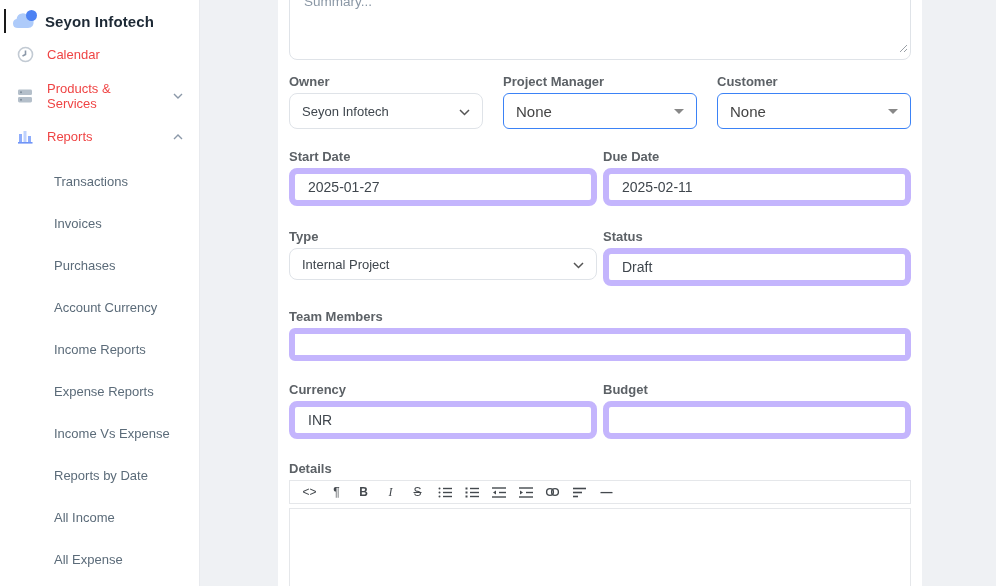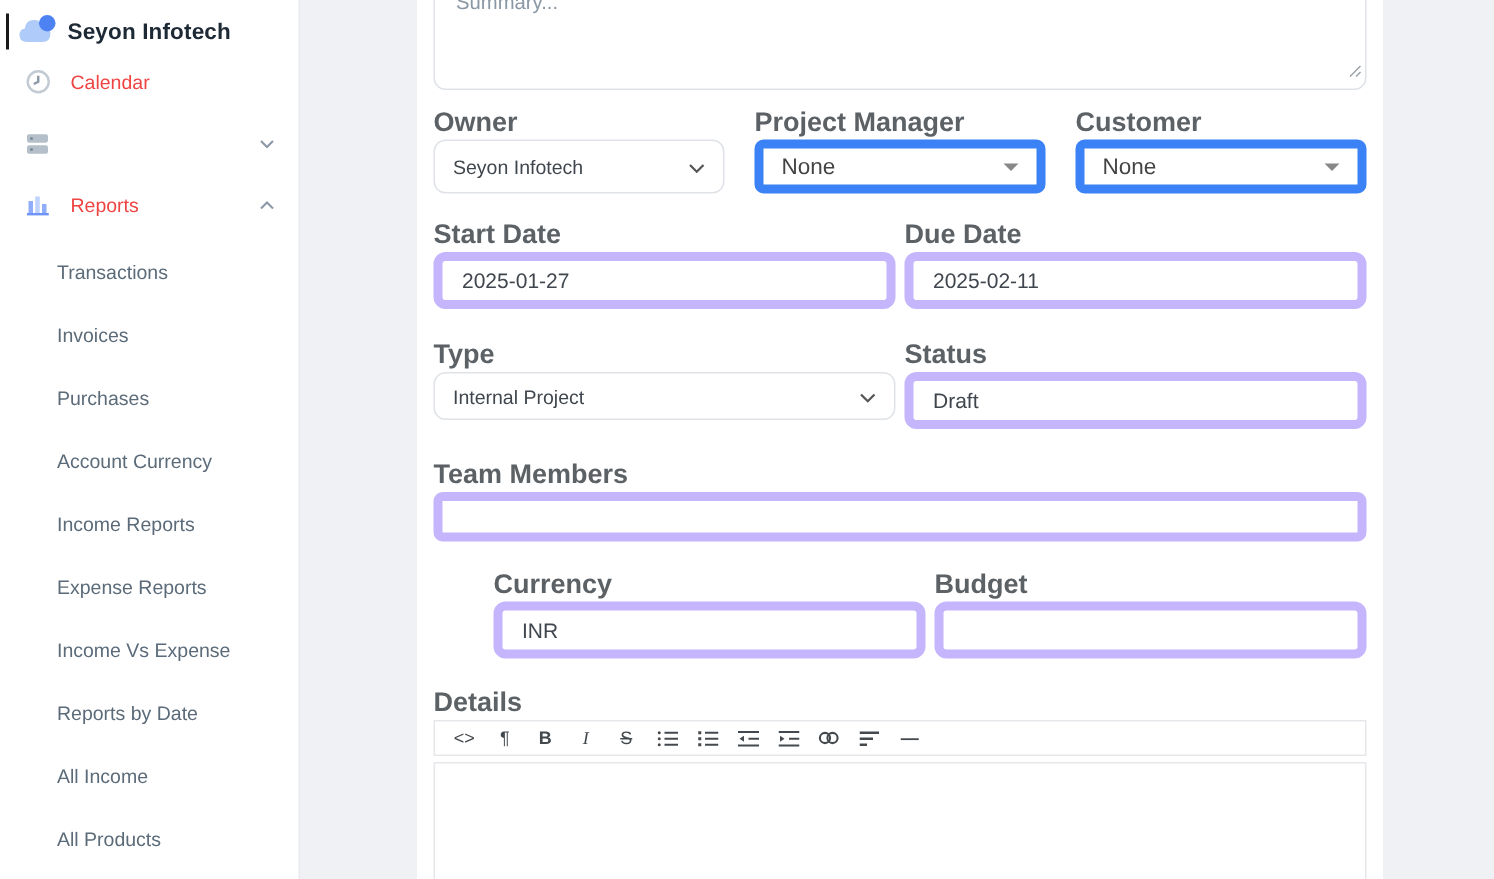--- a/index.html
+++ b/index.html
@@ -17,60 +17,60 @@
     background:#ffffff; border-right:1px solid #e8eaee; z-index:2;
   }
   .brand { margin:8px 10px 0 4px; height:26px; display:flex; align-items:center; gap:6px; }
   .caret-bar { width:2px; height:24px; background:#1a1a1a; }
   .brand-name { font-size:15px; font-weight:bold; color:#1d2935; letter-spacing:.1px; }
   .nav-item { height:41px; display:flex; align-items:center; padding:0 16px; gap:13px;
     font-size:13px; color:#ef4444; cursor:pointer; }
   .nav-item .nav-icon { width:18px; height:18px; flex:0 0 18px; display:flex; align-items:center; justify-content:center; }
   .nav-chevron { margin-left:auto; display:flex; align-items:center; }
   .subnav { padding-top:3px; }
-  .subnav-item { height:42px; display:flex; align-items:center; padding-left:38px;
+  .subnav-item { height:42px; display:flex; align-items:center; padding-left:54px;
     font-size:13px; color:#5b6b79; cursor:pointer; }
   
   .main-panel {
     position:absolute; left:278px; top:0; width:644px; height:586px;
     background:#ffffff; padding:0 11px; z-index:1;
   }
-  .field-label { display:block; font-size:18px; font-weight:bold; color:#5c6166;
+  .field-label { display:block; font-size:13px; font-weight:bold; color:#5c6166;
     margin-bottom:5px; line-height:13px; }
   .grid3 { display:grid; grid-template-columns:1fr 1fr 1fr; gap:20px; }
   .grid2 { display:grid; grid-template-columns:1fr 1fr; gap:6px; }
   .text-input {
     width:100%; height:38px; border:6px solid #c4b5fd; border-radius:8px;
     padding:0 13px; font-size:14px; color:#3f464d; background:#fff; outline:none;
     font-family:"Liberation Sans", sans-serif;
   }
   .fake-select {
     height:36px; border:1px solid #dfe3e8; border-radius:8px; background:#fff;
     display:flex; align-items:center; padding:0 12px; font-size:13px; color:#3f464d;
     cursor:pointer;
   }
   .fake-select .sel-text { flex:1 1 auto; overflow:hidden; white-space:nowrap; }
   .select2 {
-    height:36px; border:6px solid #3b82f6; border-radius:6px; background:#fff;
+    height:36px; border:1px solid #3b82f6; border-radius:6px; background:#fff;
     display:flex; align-items:center; padding:0 12px; font-size:15px; color:#444;
     cursor:pointer;
   }
   .select2 .sel-text { flex:1 1 auto; }
   .tri-down { width:0; height:0; border-left:5px solid transparent;
     border-right:5px solid transparent; border-top:5px solid #888; }
   .summary-wrap { position:relative; margin-top:-20px; }
   .summary-textarea {
     width:100%; height:80px; border:1px solid #dfe3e8; border-radius:8px;
     padding:13px 14px; font-size:13.5px; color:#3f464d; resize:none; outline:none;
     font-family:"Liberation Sans", sans-serif; display:block;
   }
   .summary-textarea::placeholder { color:#8a97a5; }
   .resize-grip { position:absolute; right:3px; bottom:3px; pointer-events:none; }
   .mt-15 { margin-top:15px; } .mt-21 { margin-top:21px; } .mt-24 { margin-top:24px; }
-  .mt-22 { margin-top:22px;margin-left:40px; } .mt-23 { margin-top:23px; }
+  .mt-22 { margin-top:22px; } .mt-23 { margin-top:23px; }
   .tm-input { height:33px; border-radius:6px; }
   
   .editor-toolbar {
     height:24px; border:1px solid #e5e7ea; display:flex; align-items:center;
     padding:0 6px; gap:0;
   }
   .tb-btn {
     width:27px; height:22px; display:flex; align-items:center; justify-content:center;
     font-size:12px; color:#44494e; cursor:pointer; background:none; border:none;
     font-family:"Liberation Sans", sans-serif;
@@ -108,20 +108,21 @@
 
   <div class="nav-item">
     <span class="nav-icon">
       <svg width="16" height="16" viewBox="0 0 16 16">
         <rect x="1" y="1.5" width="14" height="5.6" rx="1.4" fill="#b4bfca"></rect>
         <rect x="1" y="8.9" width="14" height="5.6" rx="1.4" fill="#b4bfca"></rect>
         <circle cx="4" cy="4.3" r="1" fill="#7d8b99"></circle>
         <circle cx="4" cy="11.7" r="1" fill="#7d8b99"></circle>
       </svg>
     </span>
+    <span>Products &amp; Services</span>
     <span class="nav-chevron">
       <svg width="10" height="6" viewBox="0 0 10 6" fill="none" stroke="#8b98a8" stroke-width="1.4">
         <path d="M1 1 L5 5 L9 1"></path>
       </svg>
     </span>
   </div>
 
   <div class="nav-item">
     <span class="nav-icon">
       <svg width="17" height="16" viewBox="0 0 17 16">
@@ -142,21 +143,21 @@
   <div class="subnav">
     <div class="subnav-item">Transactions</div>
     <div class="subnav-item">Invoices</div>
     <div class="subnav-item">Purchases</div>
     <div class="subnav-item">Account Currency</div>
     <div class="subnav-item">Income Reports</div>
     <div class="subnav-item">Expense Reports</div>
     <div class="subnav-item">Income Vs Expense</div>
     <div class="subnav-item">Reports by Date</div>
     <div class="subnav-item">All Income</div>
-    <div class="subnav-item">All Products</div>
+    <div class="subnav-item">All Expense</div>
   </div>
 </div>
 
 <div class="main-panel">
 
   <div class="summary-wrap">
     <textarea class="summary-textarea" placeholder="Summary..." style=""></textarea>
     <span class="resize-grip">
       <svg width="9" height="9" viewBox="0 0 9 9" stroke="#9aa0a6" stroke-width="1">
         <line x1="8" y1="1" x2="1" y2="8"></line>

